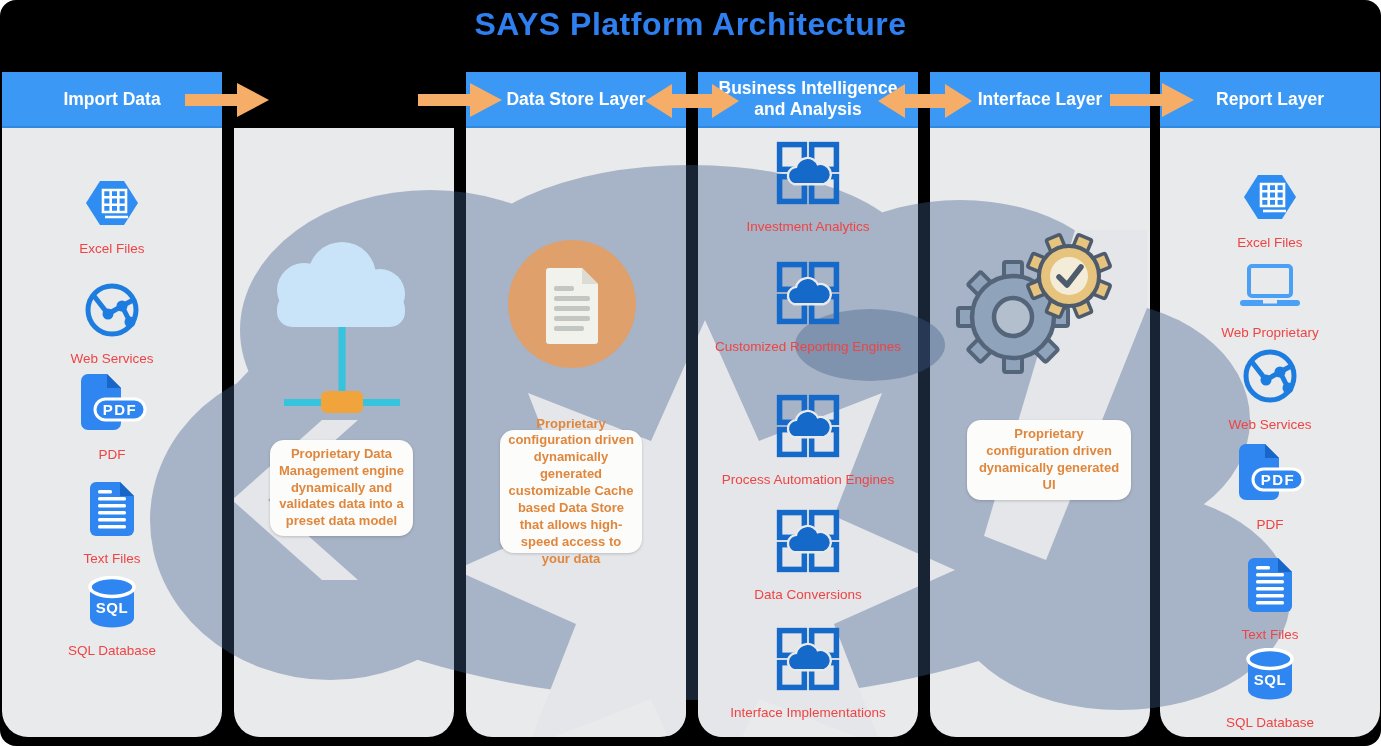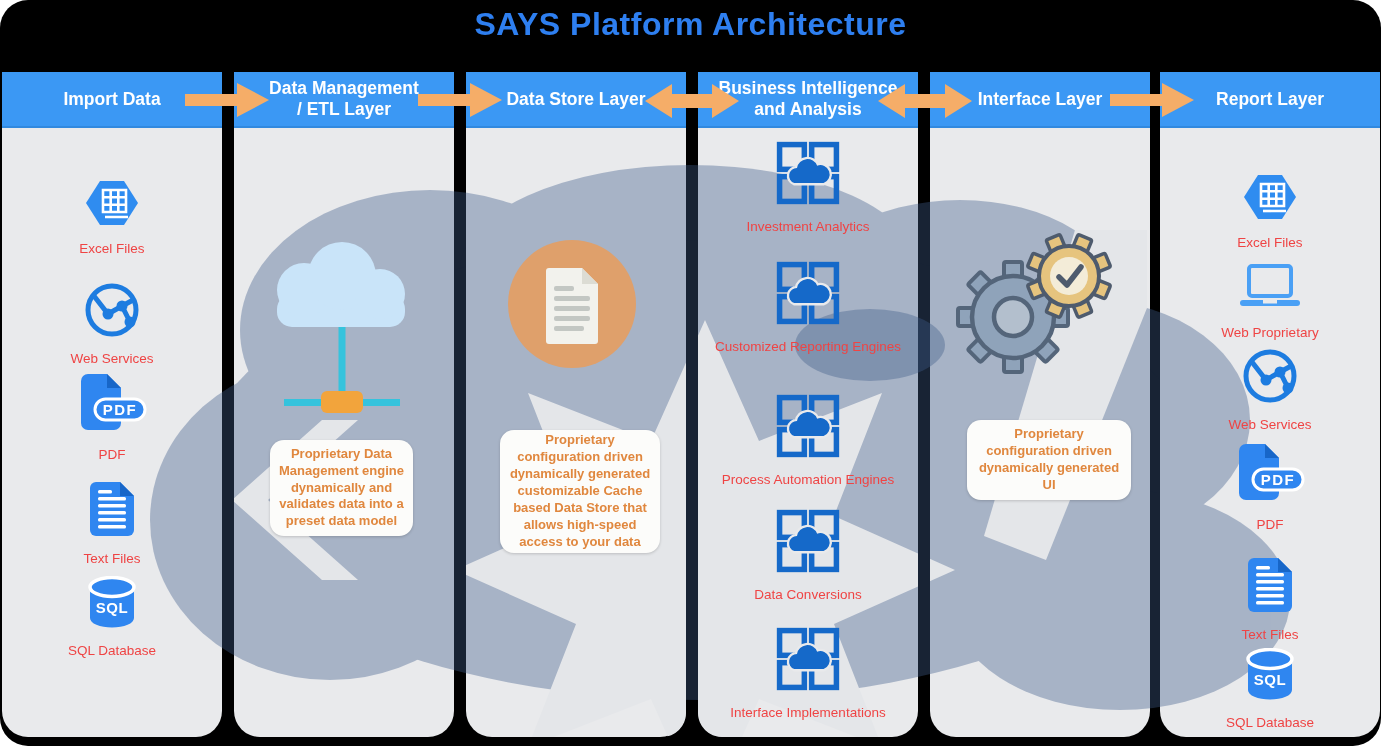--- a/index.html
+++ b/index.html
@@ -1,18 +1,18 @@
 <!DOCTYPE html>
 <html><head>
 <meta charset="utf-8">
 <style>
   html,body{margin:0;padding:0;background:#ffffff;}
   .canvas{
     position:relative;width:1381px;height:746px;background:#000;
-    border-radius:28px;overflow:hidden;
+    border-radius:16px;overflow:hidden;
     font-family:"Liberation Sans",sans-serif;
   }
   .title{
     position:absolute;top:6px;left:0;right:0;z-index:2;
     text-align:center;color:#2e7ff0;font-size:32px;font-weight:bold;letter-spacing:.5px;
   }
   .col{position:absolute;top:72px;width:220px;height:665px;}
   .col-header{
     position:absolute;z-index:2;top:0;left:0;right:0;height:56px;background:#3b98f4;
     color:#fff;font-weight:bold;font-size:17.5px;line-height:1.2;
@@ -124,22 +124,20 @@
     <div class="item" style="top:504px">
       <svg width="56" height="54">
           <use href="#sym-sql"></use>
         </svg>
       <div class="lbl">SQL Database</div>
     </div>
   </div>
 
   <div class="col" style="left:234px">
     <div class="col-body"></div>
-    <div class="col-header">Data Management
-/ ETL Layer</div>
     <svg class="art" style="top:160px" width="220" height="200">
       <g fill="#c9e4f9">
         <rect x="43" y="62" width="128" height="33" rx="15"></rect>
         <circle cx="70" cy="58" r="27"></circle>
         <circle cx="108" cy="44" r="34"></circle>
         <circle cx="146" cy="62" r="25"></circle>
       </g>
       <rect x="104.5" y="95" width="7" height="76" fill="#35c3dd"></rect>
       <rect x="50" y="167" width="116" height="7" fill="#35c3dd"></rect>
       <rect x="87" y="159" width="42" height="22" rx="6" fill="#f2a43c"></rect>
@@ -156,21 +154,21 @@
       <polygon points="116,28 132,28 132,44" fill="#dfa06b"></polygon>
       <polygon points="116,28 132,44 116,44" fill="#dcdcd4"></polygon>
       <g fill="#c3c7c3">
         <rect x="88" y="46" width="20" height="5" rx="2"></rect>
         <rect x="88" y="56" width="36" height="5" rx="2"></rect>
         <rect x="88" y="66" width="36" height="5" rx="2"></rect>
         <rect x="88" y="76" width="36" height="5" rx="2"></rect>
         <rect x="88" y="86" width="30" height="5" rx="2"></rect>
       </g>
     </svg>
-    <div class="callout" style="left:34px;top:358px;width:160px;height:123px">Proprietary configuration driven dynamically generated customizable Cache based Data Store that allows high-speed access to your data</div>
+    <div class="callout" style="left:34px;top:358px;width:142px;height:123px">Proprietary configuration driven dynamically generated customizable Cache based Data Store that allows high-speed access to your data</div>
   </div>
 
   <div class="col" style="left:698px">
     <div class="col-body"></div>
     <div class="col-header">Business Intelligence
 and Analysis</div>
     <div class="item" style="top:68px">
       <svg width="66" height="66">
           <use href="#sym-bi"></use>
         </svg>

